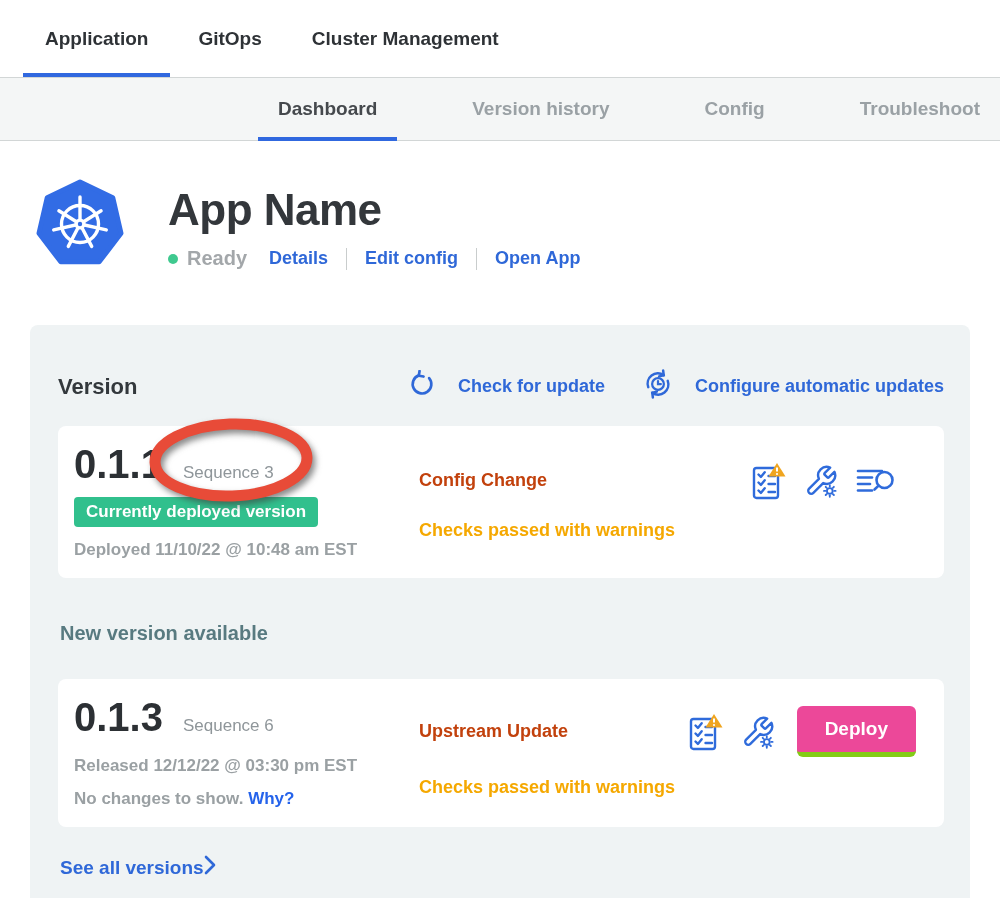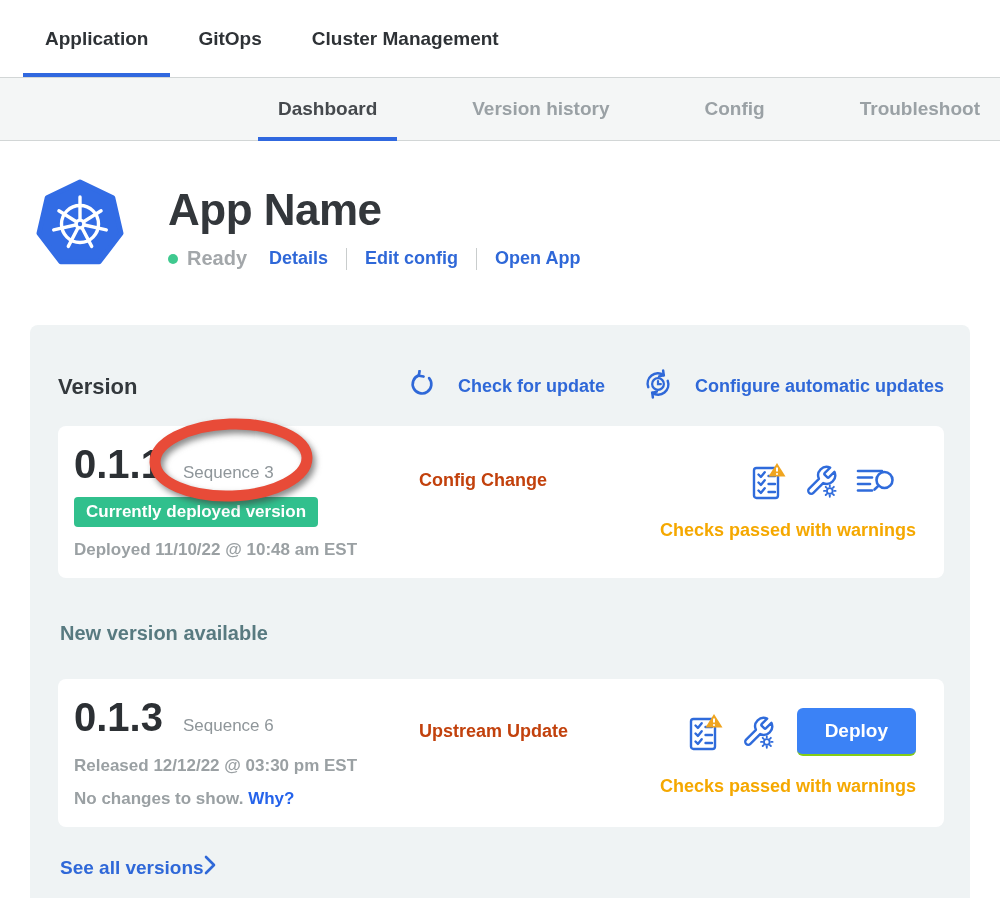--- a/index.html
+++ b/index.html
@@ -58,23 +58,23 @@
 
   .v-right { flex:1; display:flex; flex-direction:column; justify-content:center; }
   .v-main-row { display:flex; align-items:center; }
   .source-label { font-size:18px; font-weight:bold; color:#c2410c; white-space:nowrap; }
   .icon-row { display:flex; align-items:center; gap:18px; margin-left:auto;
     margin-right:22px; }
   .icon-btn { cursor:pointer; display:flex; }
   .btn { border-radius:6px; font-size:19px; font-weight:bold; padding:11px 25px;
     cursor:pointer; font-family:"Liberation Sans", sans-serif; }
   .btn-outline { background:#fff; border:1.5px solid #3a6cd9; color:#2f68d8; }
-  .btn-fill { background:#3b82f6; border:none; border-bottom:2px solid #84cc16;
+  .btn-fill { background:#ec4899; border:none; border-bottom:5px solid #84cc16;
     color:#fff; padding:12px 28px; }
-  .checks-warn { margin-top:20px; text-align:right; color:#f5a800;
+  .checks-warn { margin-top:20px; text-align:left; color:#f5a800;
     font-size:18px; font-weight:bold; }
 
   .new-version-heading { margin:44px 0 0 2px; color:#587a80; font-size:20px;
     font-weight:bold; }
 
   .see-all { margin:28px 0 0 2px; display:inline-flex; align-items:center;
     color:#2f68d8; font-size:19px; font-weight:bold; cursor:pointer; }
 
   
   .annotation { position:absolute; left:88px; top:-16px; pointer-events:none;

